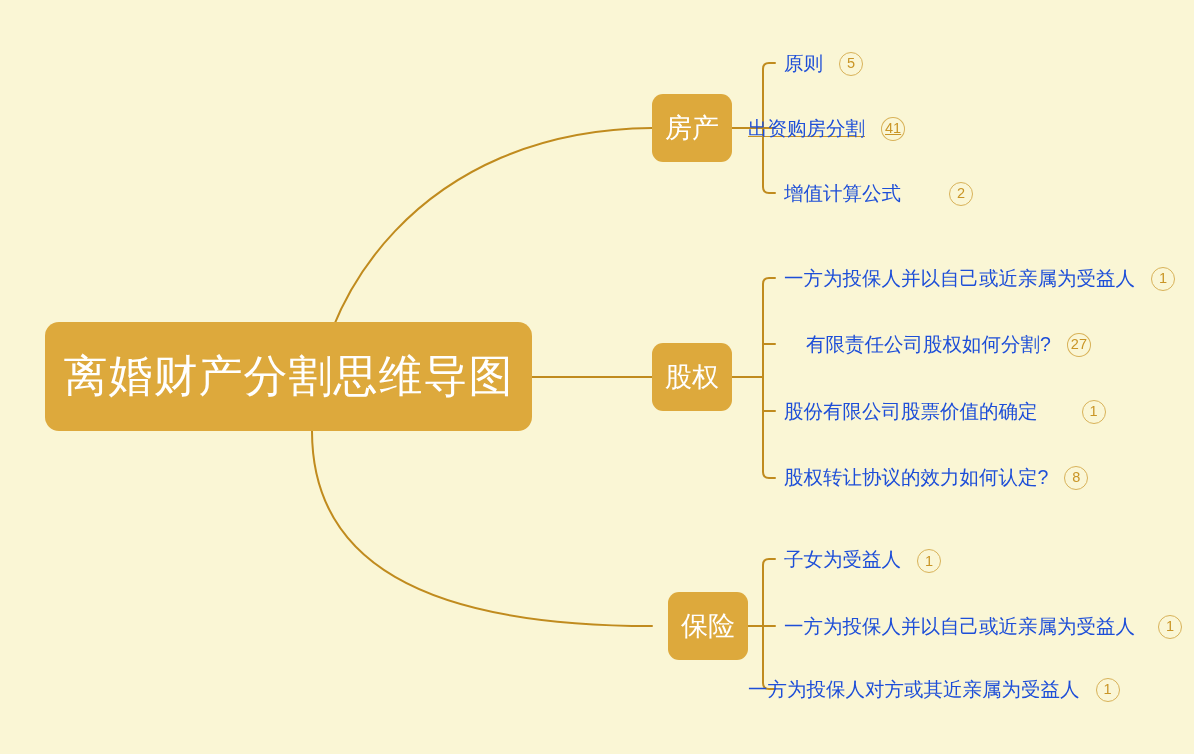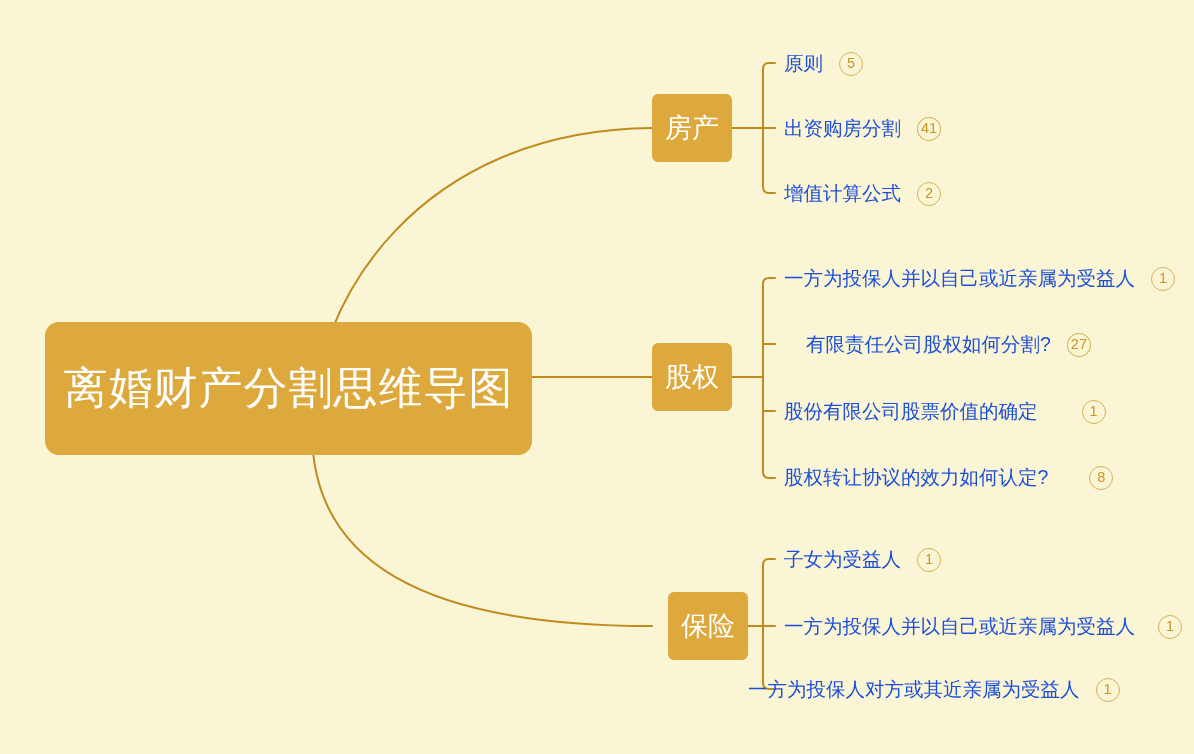--- a/index.html
+++ b/index.html
@@ -32,30 +32,30 @@
     display: flex;
     align-items: center;
     justify-content: center;
     box-sizing: border-box;
     z-index: 3;
   }
   #root-node {
     left: 45px;
     top: 322px;
     width: 487px;
-    height: 133px;
+    height: 109px;
     font-size: 44px;
     border-radius: 14px;
     letter-spacing: 1px;
   }
   .branch-node {
     width: 80px;
     height: 68px;
     font-size: 27px;
-    border-radius: 6px;
+    border-radius: 11px;
     font-family: Liberation Mono, monospace;
   }
   .leaf {
     position: absolute;
     display: flex;
     align-items: center;
     white-space: nowrap;
     color: #c99526;
     font-size: 19.5px;
     z-index: 3;
@@ -112,53 +112,53 @@
     <span>离婚财产分割思维导图</span>
   </div>
 
   <div class="node branch-node" style="left:652px; top:94px;">
     <span>房产</span>
   </div>
   <div class="leaf" style="left:784px; top:50px;">
     <span class="leaf-label">原则</span>
     <span class="badge">5</span>
   </div>
-  <div class="leaf" style="left:784px; top:115px;">
+  <div class="leaf" style="left:748px; top:115px;text-decoration:underline;">
     <span class="leaf-label">出资购房分割</span>
     <span class="badge">41</span>
   </div>
-  <div class="leaf" style="left:784px; top:180px;">
+  <div class="leaf" style="left:784px; top:180px;gap:32px;">
     <span class="leaf-label">增值计算公式</span>
     <span class="badge">2</span>
   </div>
 
   <div class="node branch-node" style="left:652px; top:343px;">
     <span>股权</span>
   </div>
   <div class="leaf" style="left:784px; top:265px;">
     <span class="leaf-label">一方为投保人并以自己或近亲属为受益人</span>
     <span class="badge">1</span>
   </div>
   <div class="leaf" style="left:784px; top:331px;margin-left:22px;">
     <span class="leaf-label">有限责任公司股权如何分割?</span>
     <span class="badge">27</span>
   </div>
   <div class="leaf" style="left:784px; top:398px;gap:28px;">
     <span class="leaf-label">股份有限公司股票价值的确定</span>
     <span class="badge">1</span>
   </div>
-  <div class="leaf" style="left:784px; top:464px;gap:25px;">
+  <div class="leaf" style="left:784px; top:464px;">
     <span class="leaf-label">股权转让协议的效力如何认定?</span>
     <span class="badge">8</span>
   </div>
 
   <div class="node branch-node" style="left:652px; top:592px;margin-left:16px;">
     <span>保险</span>
   </div>
-  <div class="leaf" style="left:784px; top:546px;">
+  <div class="leaf" style="left:784px; top:546px;align-items:flex-end;">
     <span class="leaf-label">子女为受益人</span>
     <span class="badge">1</span>
   </div>
   <div class="leaf" style="left:784px; top:613px;gap:7px;">
     <span class="leaf-label">一方为投保人并以自己或近亲属为受益人</span>
     <span class="badge">1</span>
   </div>
   <div class="leaf" style="left:748px; top:676px;">
     <span class="leaf-label">一方为投保人对方或其近亲属为受益人</span>
     <span class="badge">1</span>

